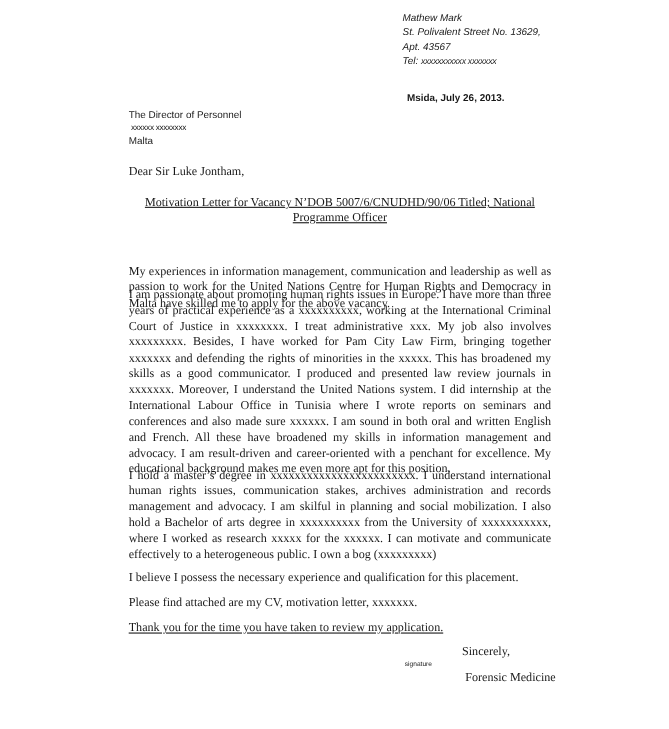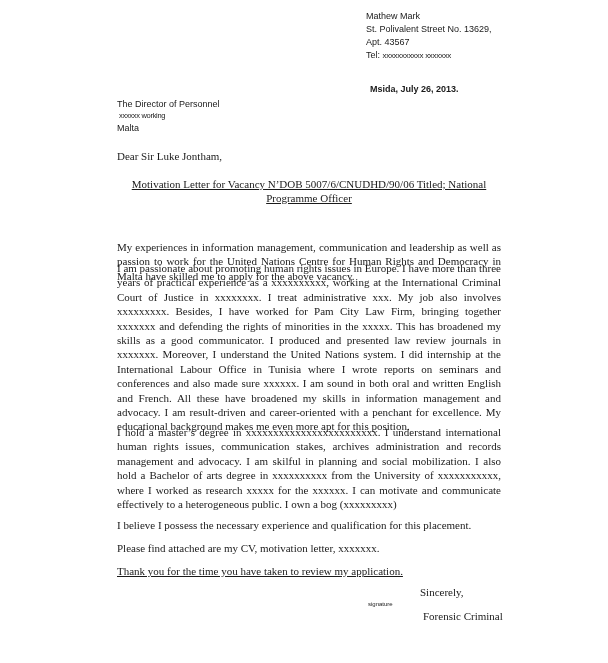--- a/index.html
+++ b/index.html
@@ -20,21 +20,21 @@
     .serif {
       font-family: "Liberation Serif", "DejaVu Serif", serif;
     }
     .sender {
       position: absolute;
       left: 366px;
       top: 10px;
       font-size: 9px;
       line-height: 13px;
     }
-    .sender div { white-space: nowrap; }
+    .sender div { white-space: nowrap; font-style: italic; }
     .sender .tel { font-size: 8px; letter-spacing: -0.3px; }
     .email-link {
       color: #1f3ec9;
       text-decoration: underline;
     }
     .date {
       position: absolute;
       left: 370px;
       top: 84px;
       font-size: 9px;
@@ -110,30 +110,30 @@
   <div>Mathew Mark</div>
   <div>St. Polivalent Street No. 13629,</div>
   <div>Apt. 43567</div>
   <div><span>Tel: </span><span class="tel">xxxxxxxxxxx xxxxxxx</span></div>
 </div>
 
 <div class="date sans">Msida, July 26, 2013.</div>
 
 <div class="recipient sans">
   <div>The Director of Personnel</div>
-  <div class="addr1">xxxxxx working</div>
+  <div class="addr1">xxxxxx xxxxxxxx</div>
   <div>Malta</div>
 </div>
 
 <div class="salutation serif">Dear Sir Luke Jontham,</div>
 
 <div class="subject serif">Motivation Letter for Vacancy N’DOB 5007/6/CNUDHD/90/06 Titled; National Programme Officer</div>
 
 <p class="body-text serif p1">My experiences in information management, communication and leadership as well as passion to work for the United Nations Centre for Human Rights and Democracy in Malta have skilled me to apply for the above vacancy.</p>
 <p class="body-text serif p2">I am passionate about promoting human rights issues in Europe. I have more than three years of practical experience as a xxxxxxxxxx, working at the International Criminal Court of Justice in xxxxxxxx. I treat administrative xxx. My job also involves xxxxxxxxx.  Besides, I have worked for Pam City Law Firm, bringing together xxxxxxx and defending the rights of minorities in the xxxxx. This has broadened my skills as a good communicator. I produced and presented law review journals in xxxxxxx. Moreover, I understand the United Nations system.  I did internship at the International Labour Office in Tunisia where I wrote reports on seminars and conferences and also made sure xxxxxx. I am sound in both oral and written English and French.  All these have broadened my skills in information management and advocacy. I am result-driven and career-oriented with a penchant for excellence. My educational background makes me even more apt for this position.</p>
 <p class="body-text serif p3">I hold a master’s degree in xxxxxxxxxxxxxxxxxxxxxxxx. I understand international human rights issues, communication stakes, archives administration and records management and advocacy. I am skilful in planning and social mobilization. I also hold a Bachelor of arts degree in xxxxxxxxxx from the University of xxxxxxxxxxx, where I worked as research xxxxx for the xxxxxx. I can motivate and communicate effectively to a heterogeneous public. I own a bog (xxxxxxxxx)</p>
 <p class="body-text serif p4">I believe I possess the necessary experience and qualification for this placement.</p>
 <p class="body-text serif p5">Please find attached are my CV, motivation letter, xxxxxxx.</p>
 <p class="body-text serif p6">Thank you for the time you have taken to review my application.</p>
 
 <div class="closing serif">Sincerely,</div>
 <div class="signature sans">signature</div>
-<div class="signer serif">Forensic Criminal</div>
+<div class="signer serif">Forensic Medicine</div>
 
 </body></html>

